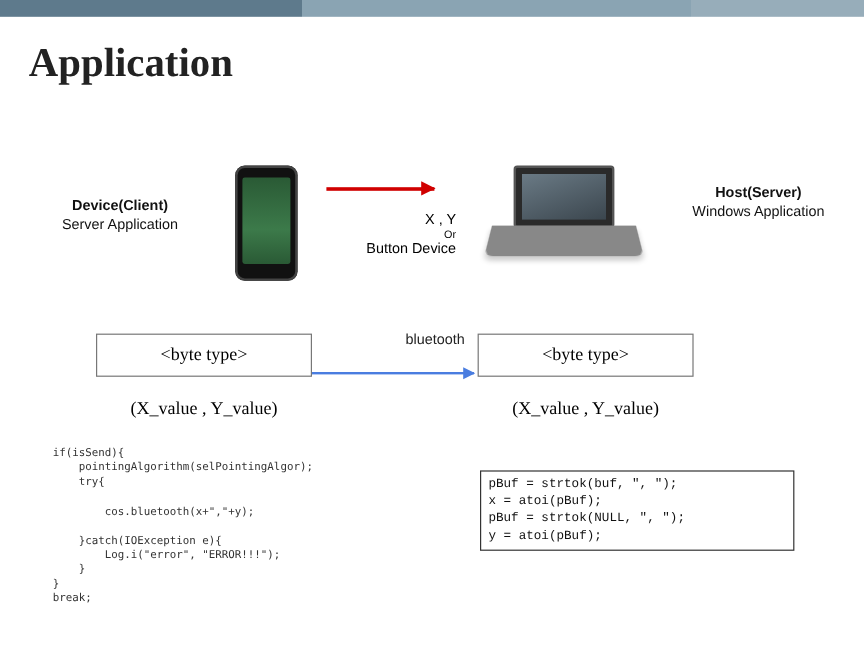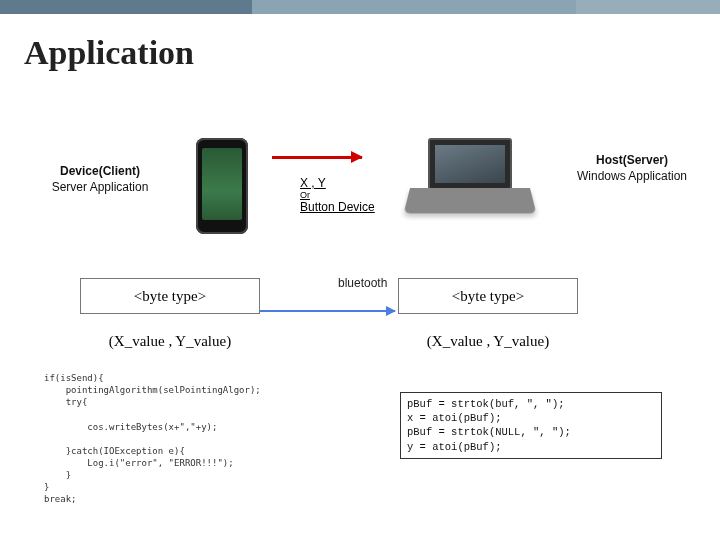--- a/index.html
+++ b/index.html
@@ -54,21 +54,21 @@
   .arrow-red {
     position: absolute; height: 3px; background: #d00000;
   }
   .arrow-red::after {
     content:""; position:absolute; right:-1px; top:-5px;
     border-left: 12px solid #d00000;
     border-top: 6.5px solid transparent;
     border-bottom: 6.5px solid transparent;
   }
   .xy {
-    position: absolute; font-size: 12px; text-align: left; text-decoration: underline;
+    position: absolute; font-size: 12px; text-align: right;
   }
   .xy .or { font-size: 9px; display:block; }
   .byte-box {
     position: absolute; width: 180px; height: 36px;
     border: 1px solid #777; background: #fff;
     font-family: "Times New Roman", serif;
     font-size: 15px; display:flex; align-items:center; justify-content:center;
   }
   .val-box {
     position: absolute; width: 180px; height: 34px;
@@ -141,21 +141,21 @@
     <span>&lt;byte type&gt;</span>
   </div>
   <div class="val-box" style="left:398px; top:324px;">
     <span>(X_value , Y_value)</span>
   </div>
 
   <div class="code-img">if(isSend){
     pointingAlgorithm(selPointingAlgor);
     try{
 
-        cos.writeBytes(x+","+y);
+        cos.bluetooth(x+","+y);
 
     }catch(IOException e){
         Log.i("error", "ERROR!!!");
     }
 }
 break;</div>
 
   <div class="code-box" style="left:400px; top:392px; width:262px;">pBuf = strtok(buf, ", ");
 x = atoi(pBuf);
 pBuf = strtok(NULL, ", ");

